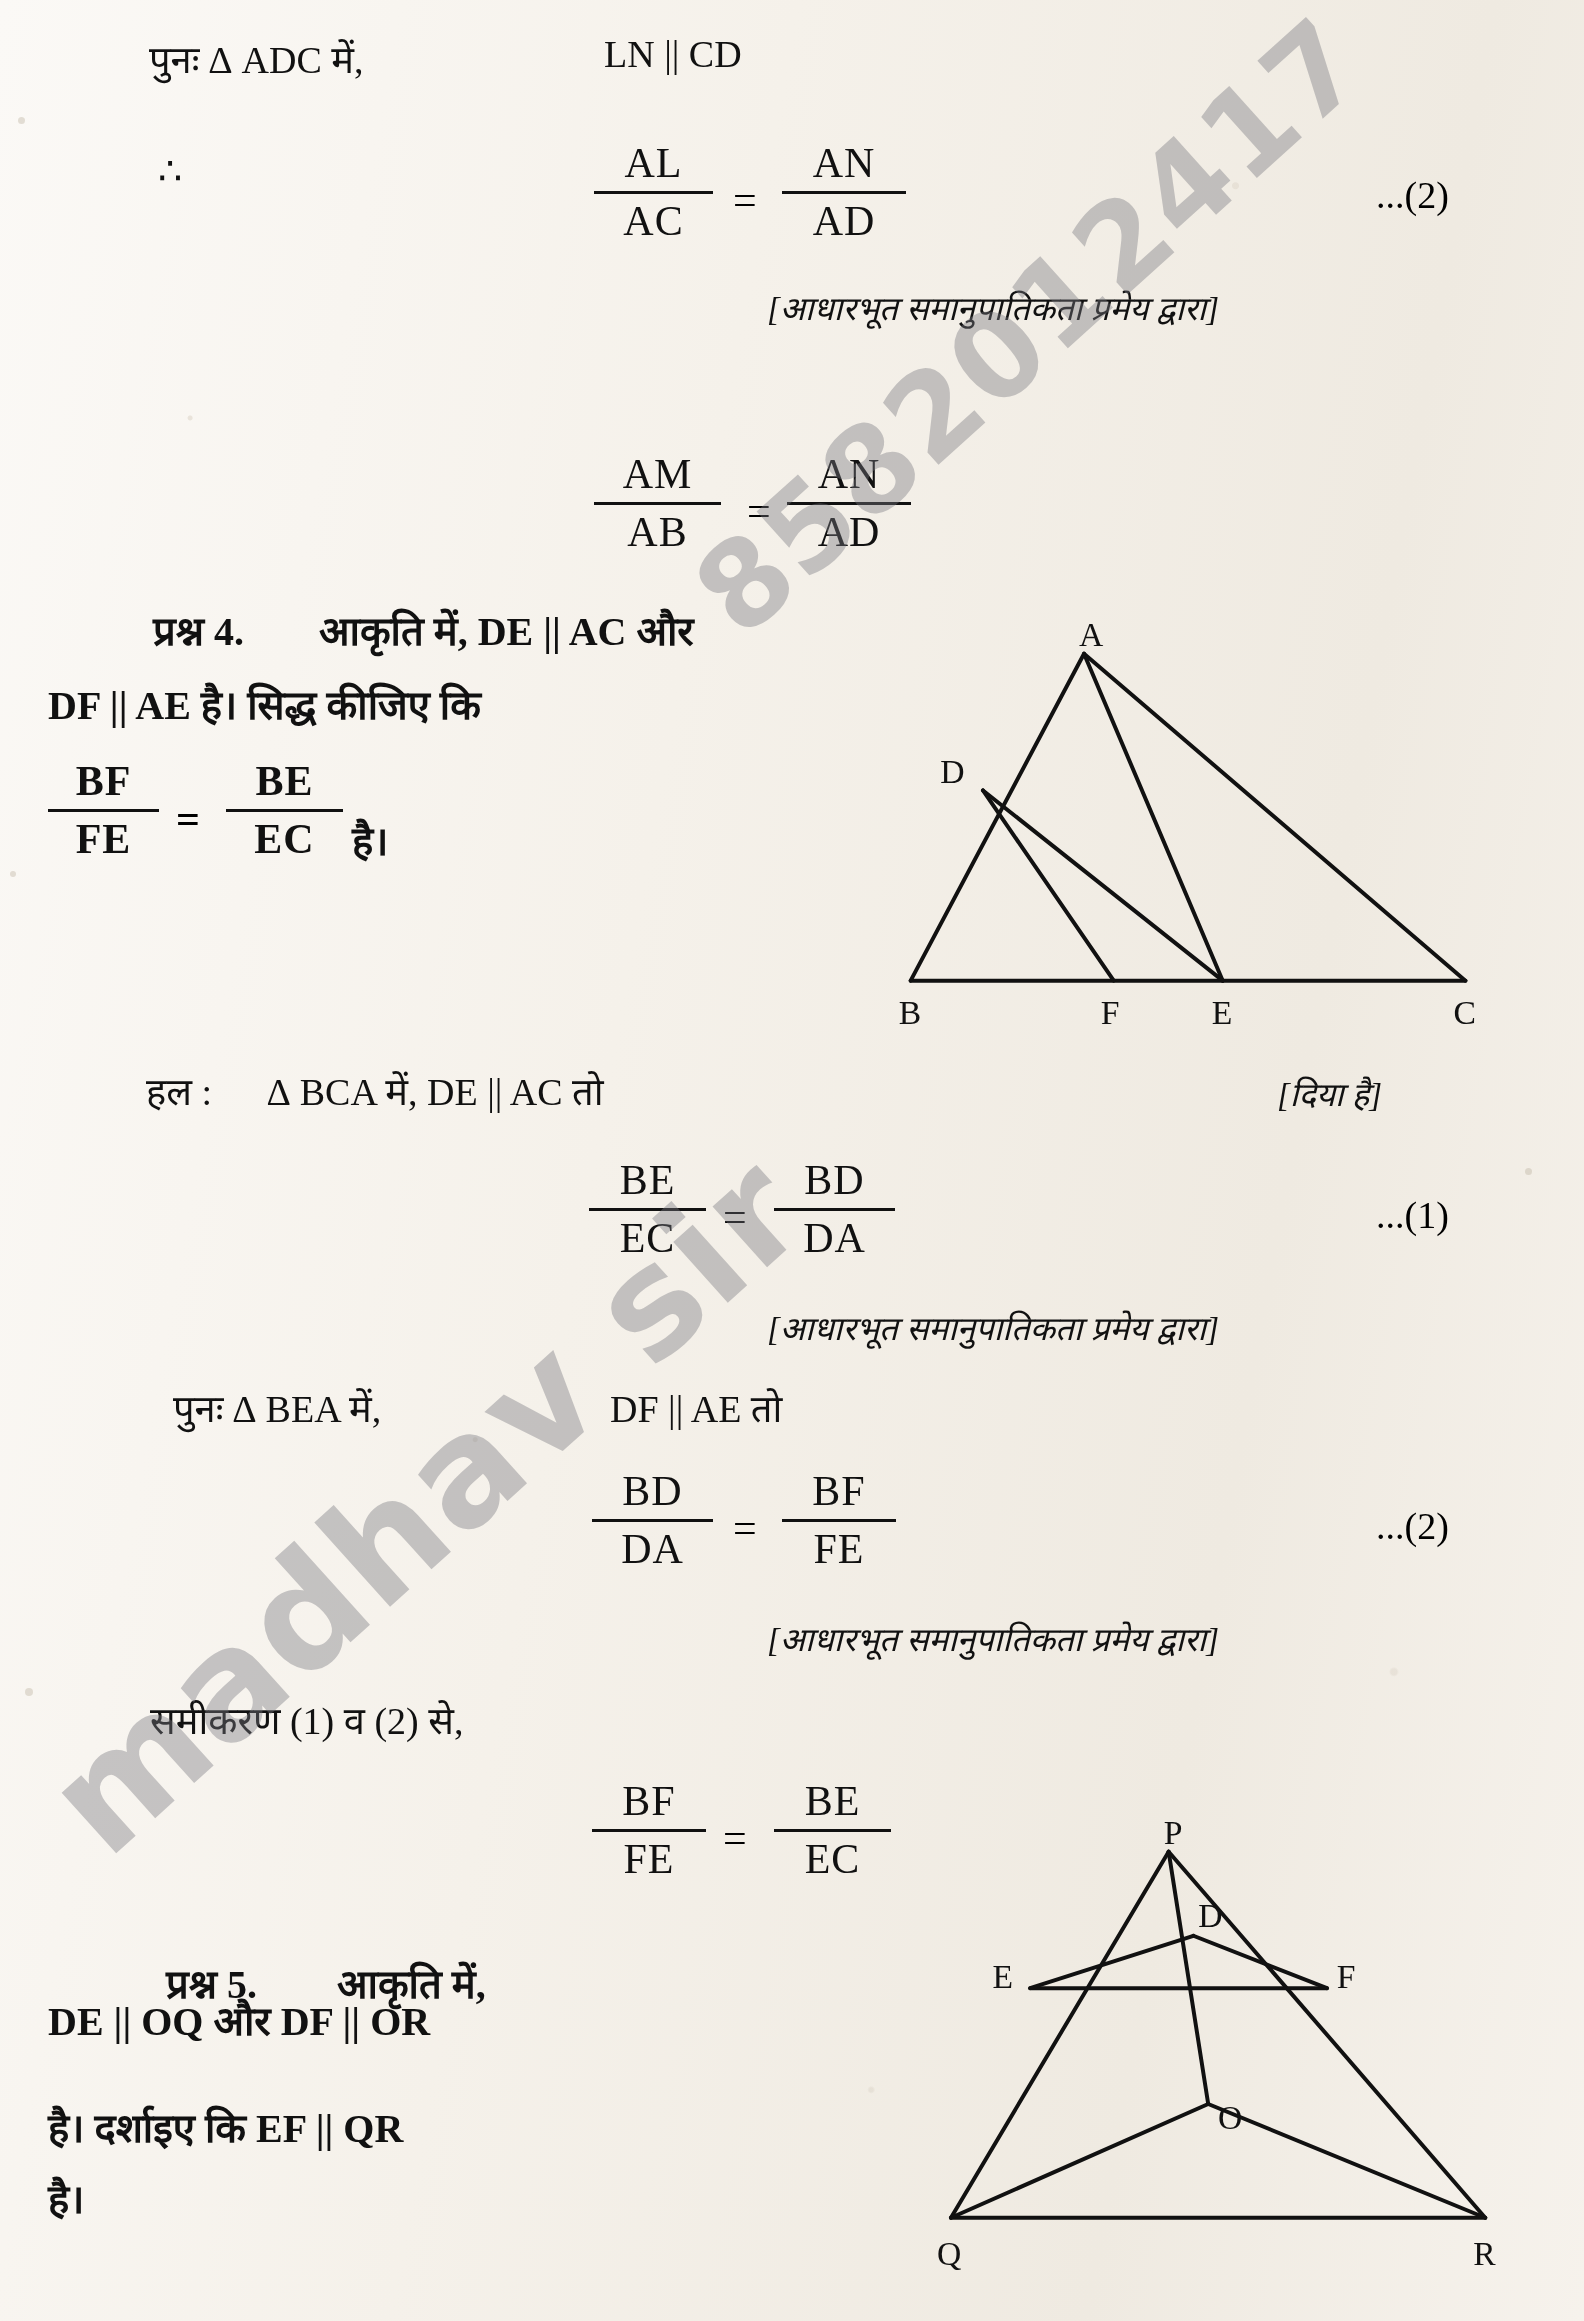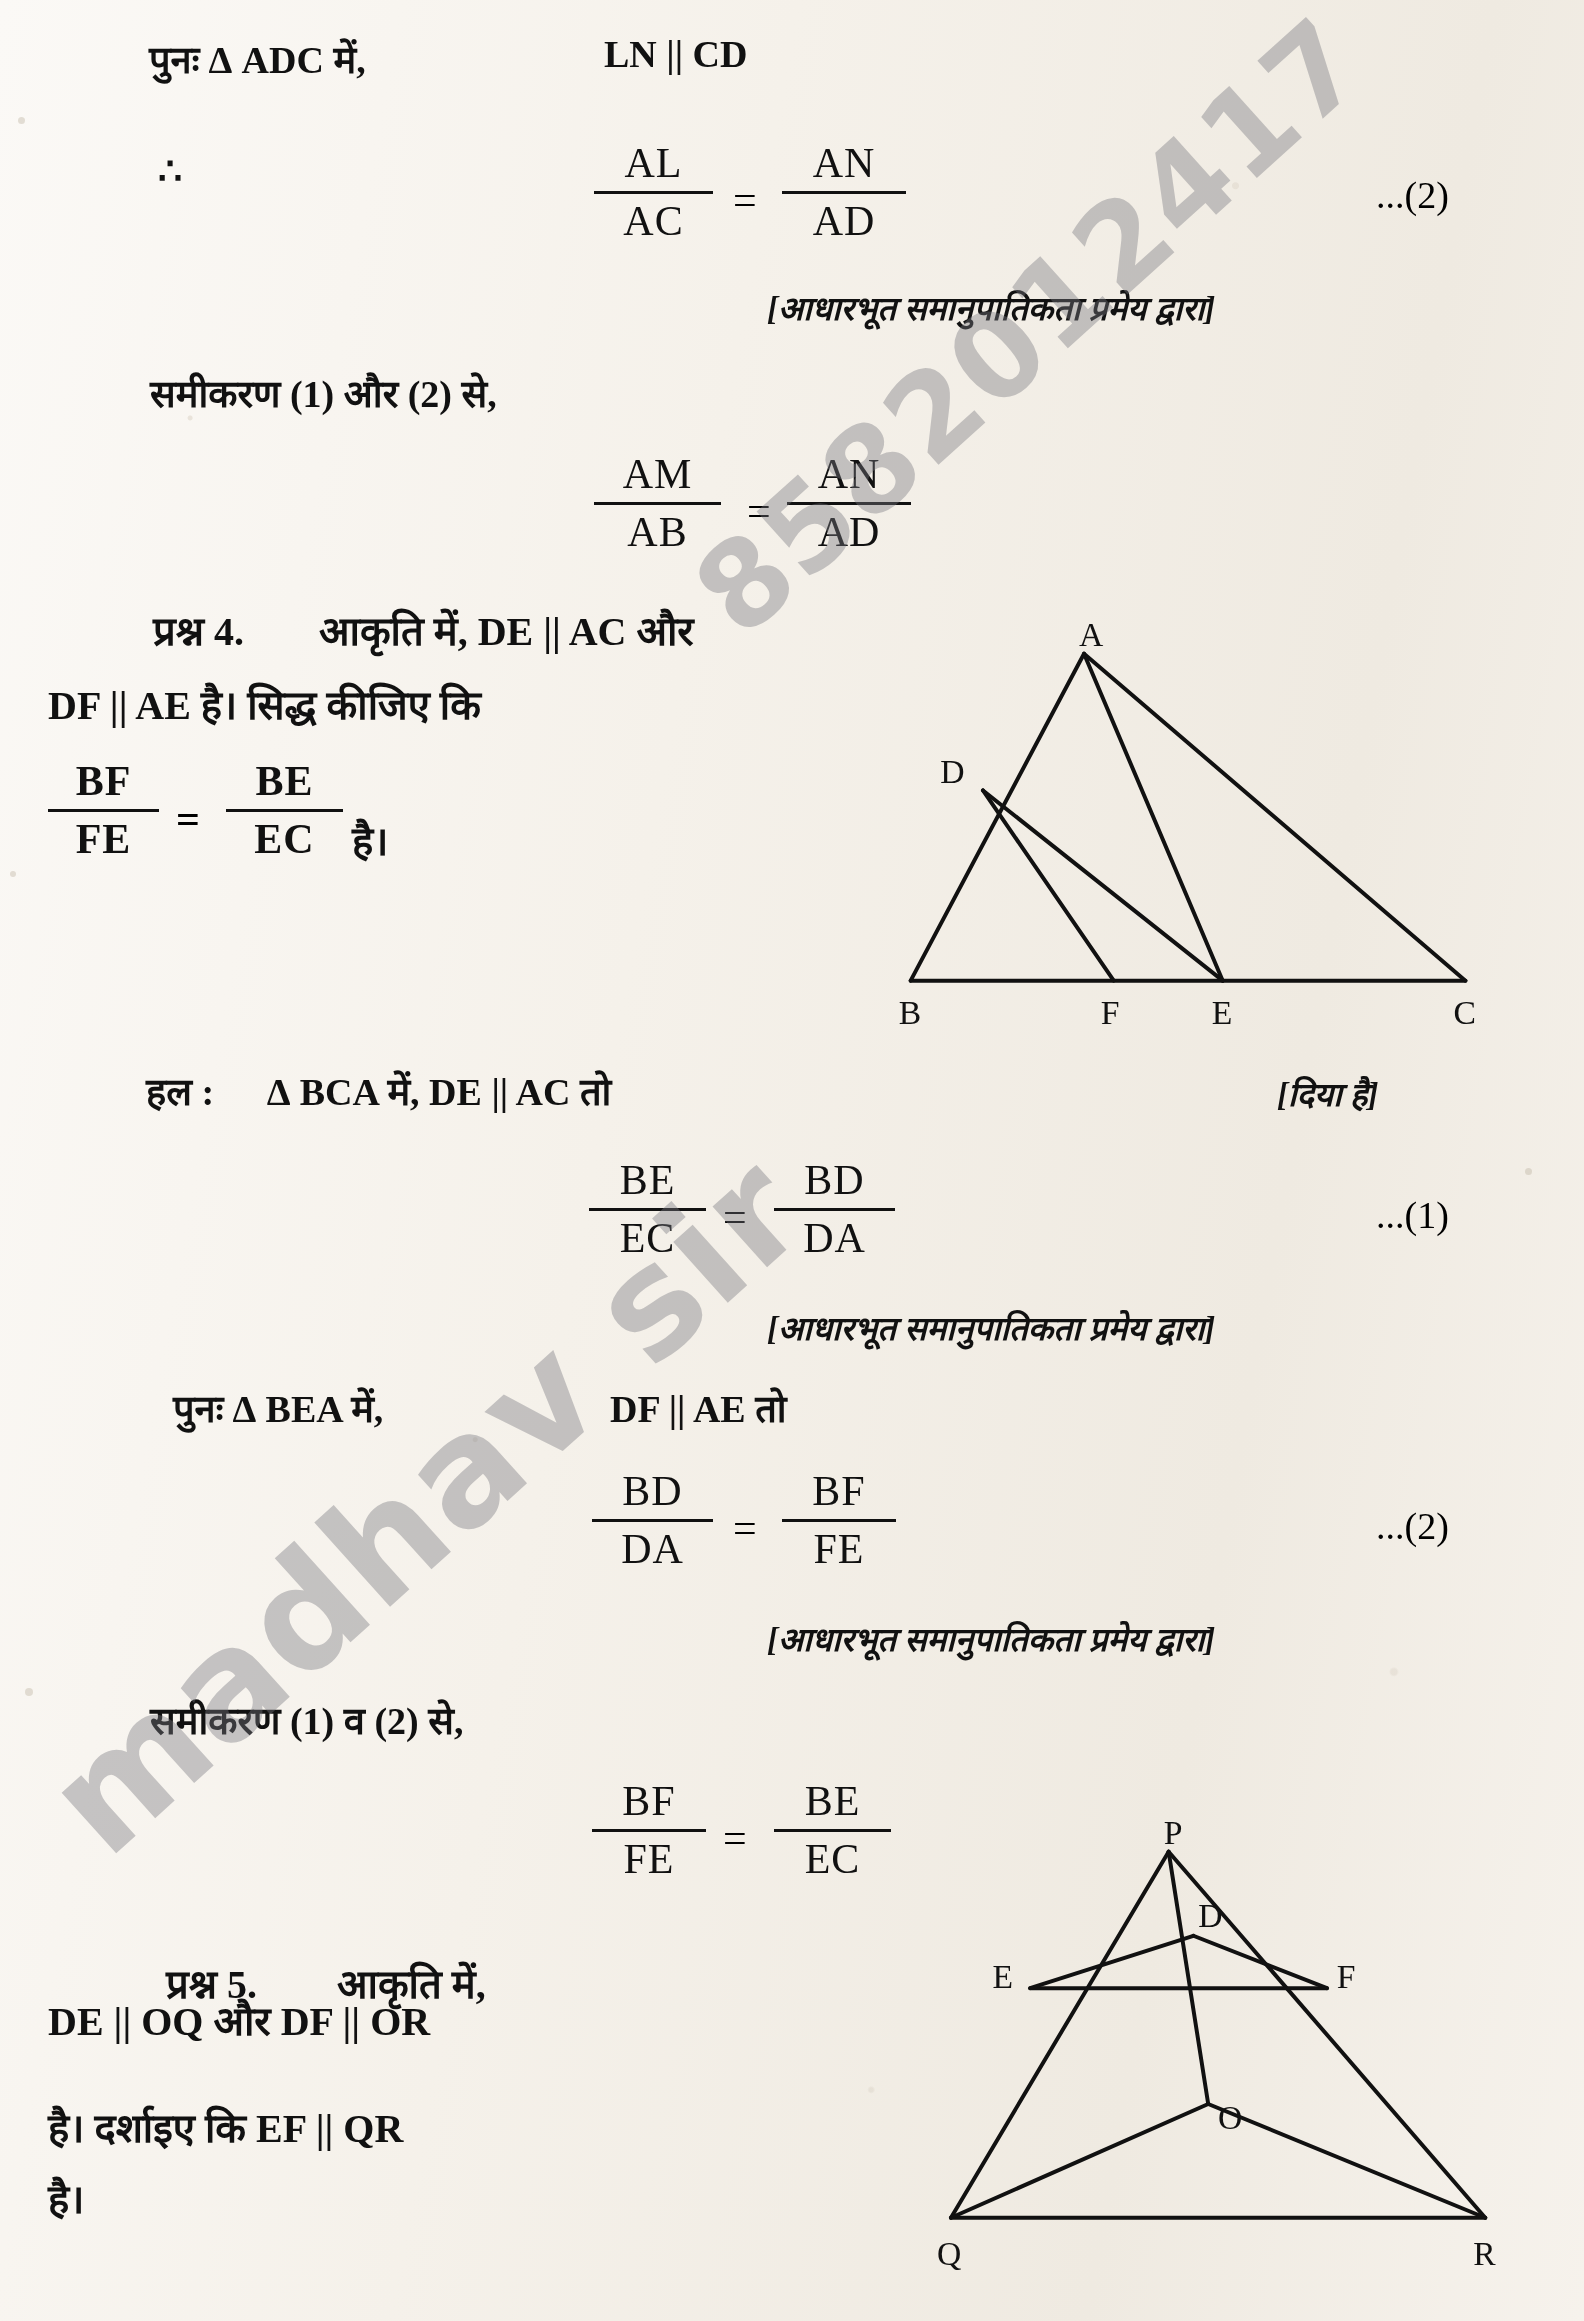--- a/index.html
+++ b/index.html
@@ -61,21 +61,20 @@
     font-size: 149px;
     transform: translate(-50%,-50%) rotate(-42deg);
     letter-spacing: 2px;
   }
   
   .txt {
     position: absolute;
     white-space: nowrap;
     color: #111;
     z-index: 3;
-    font-weight: bold;
   }
   .hi {
     font-family: "Liberation Serif", serif;
     font-size: 38px;
   }
   .hi-b {
     font-family: "Liberation Serif", serif;
     font-size: 40px;
     font-weight: bold;
   }
@@ -168,21 +167,20 @@
   <div class="eq" style="left:733px;top:176px;">=</div>
   <div class="frac big" style="left:782px;top:139px;width:124px;">
     <span class="num">AN</span>
     <span class="bar"></span>
     <span class="den">AD</span>
   </div>
   <div class="dots" style="left:1376px;top:173px;">...(2)</div>
 
   <div class="txt hi ital" style="left:767px;top:285px;">[आधारभूत समानुपातिकता प्रमेय द्वारा]</div>
 
-  <div class="txt hi" style="left:150px;top:366px;">समीकरण (1) और (2) से,</div>
 
   <div class="frac big" style="left:594px;top:450px;width:127px;">
     <span class="num">AM</span>
     <span class="bar"></span>
     <span class="den">AB</span>
   </div>
   <div class="eq" style="left:747px;top:487px;">=</div>
   <div class="frac big" style="left:787px;top:450px;width:124px;">
     <span class="num">AN</span>
     <span class="bar"></span>

